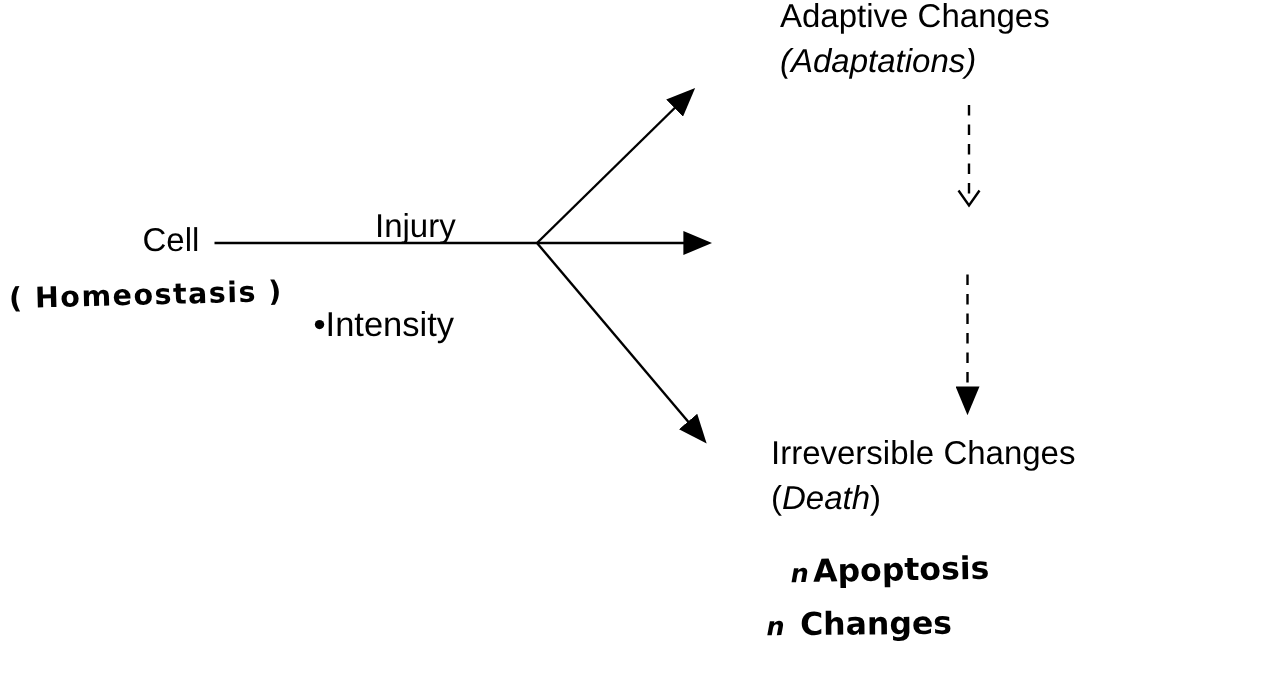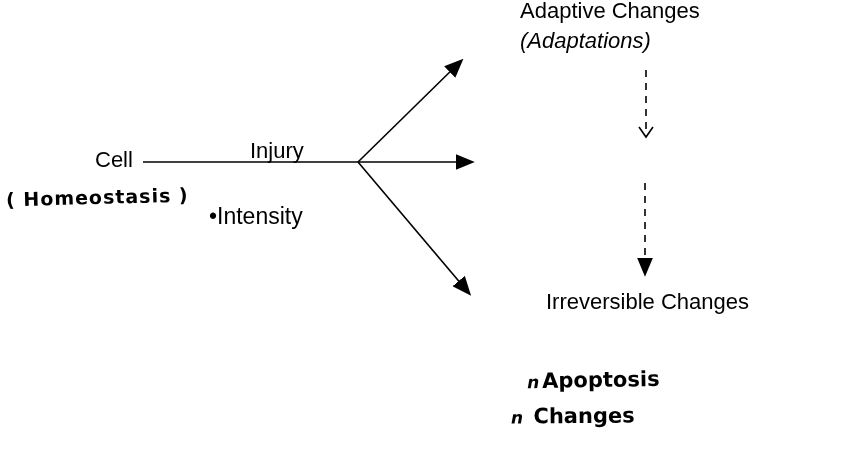--- a/index.html
+++ b/index.html
@@ -88,20 +88,21 @@
 
   <div class="label" style="left:222px; top:136px;margin-left:28px;">Injury</div>
   <div class="label bullets" style="left:209px; top:170px;margin-top:30px;">•Intensity</div>
 
   <div class="label" style="left:520px; top:-4px;">
     <div>Adaptive Changes</div>
     <div class="italic">(Adaptations)</div>
   </div>
 
 
-  <div class="label" style="left:514px; top:287px;margin-left:32px;">
+  <div class="label" style="left:514px; top:287px;">
     <div>Irreversible Changes</div>
+    <div><span>(</span><span class="italic">Death</span><span>)</span></div>
   </div>
 
   <div class="hand hand-apoptosis"><span class="tick">n</span><span>Apoptosis</span></div>
   <div class="hand hand-necrosis"><span class="tick">n</span> <span>Changes</span></div>
 
 </div>
 
 </body></html>

